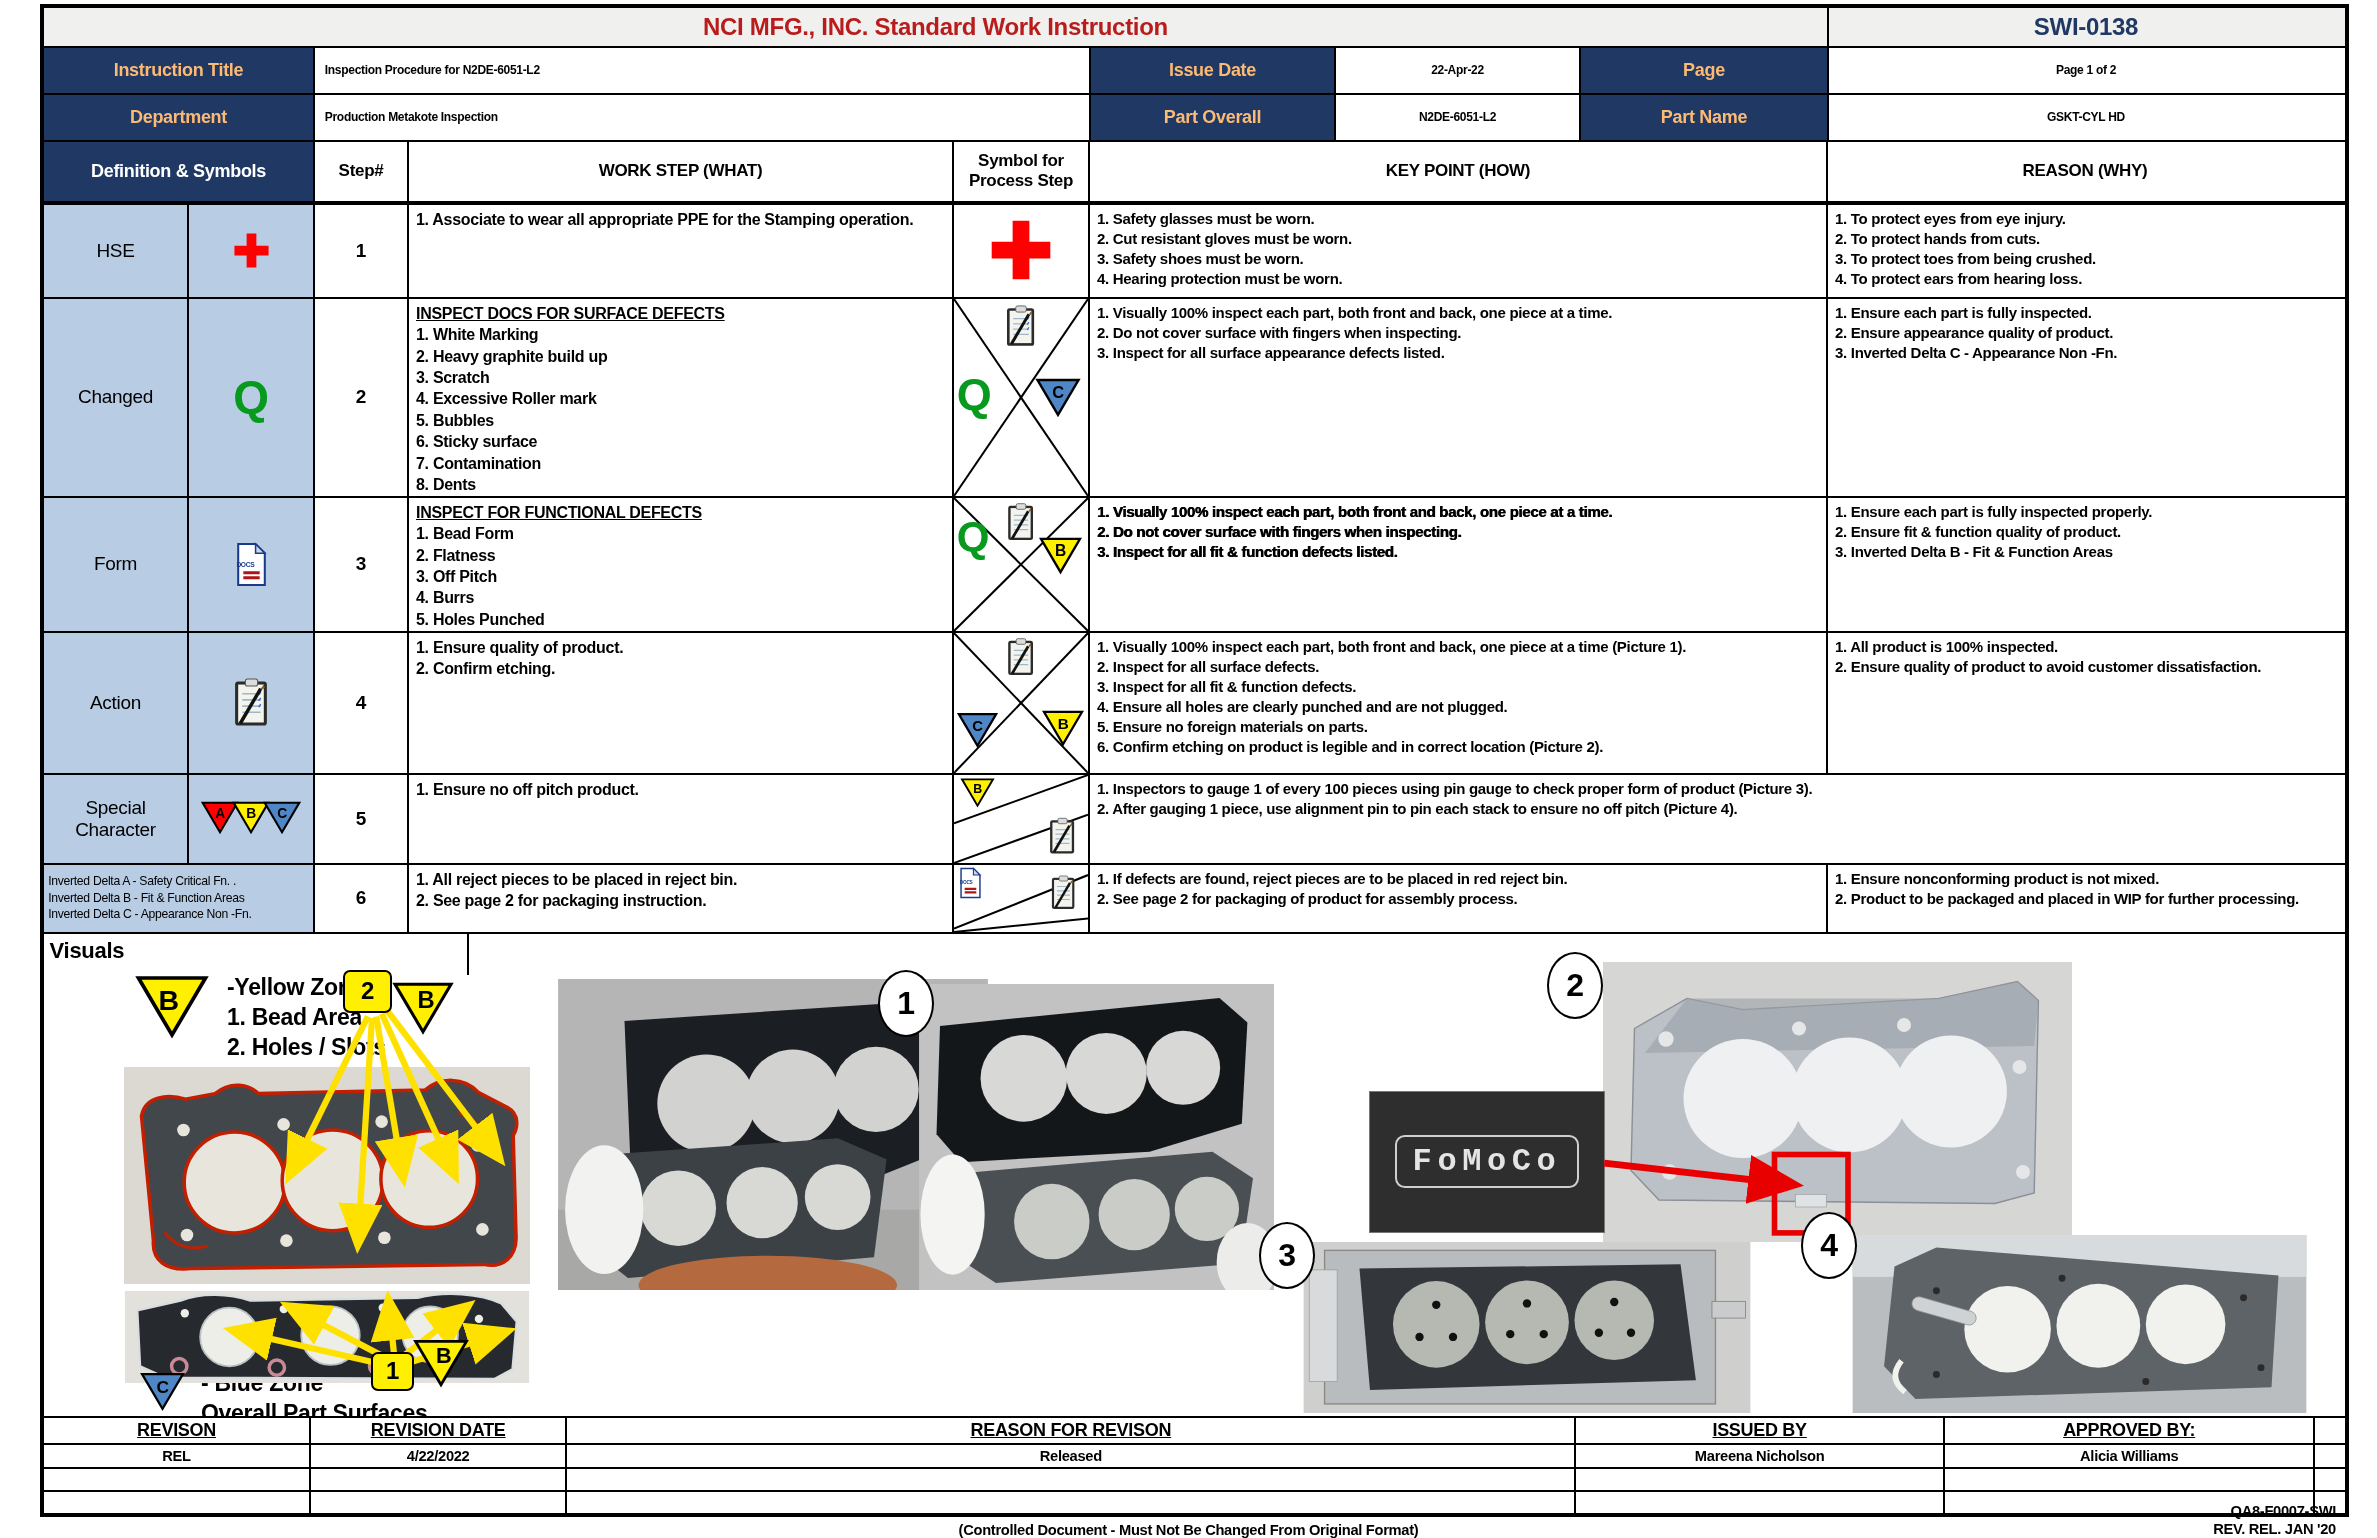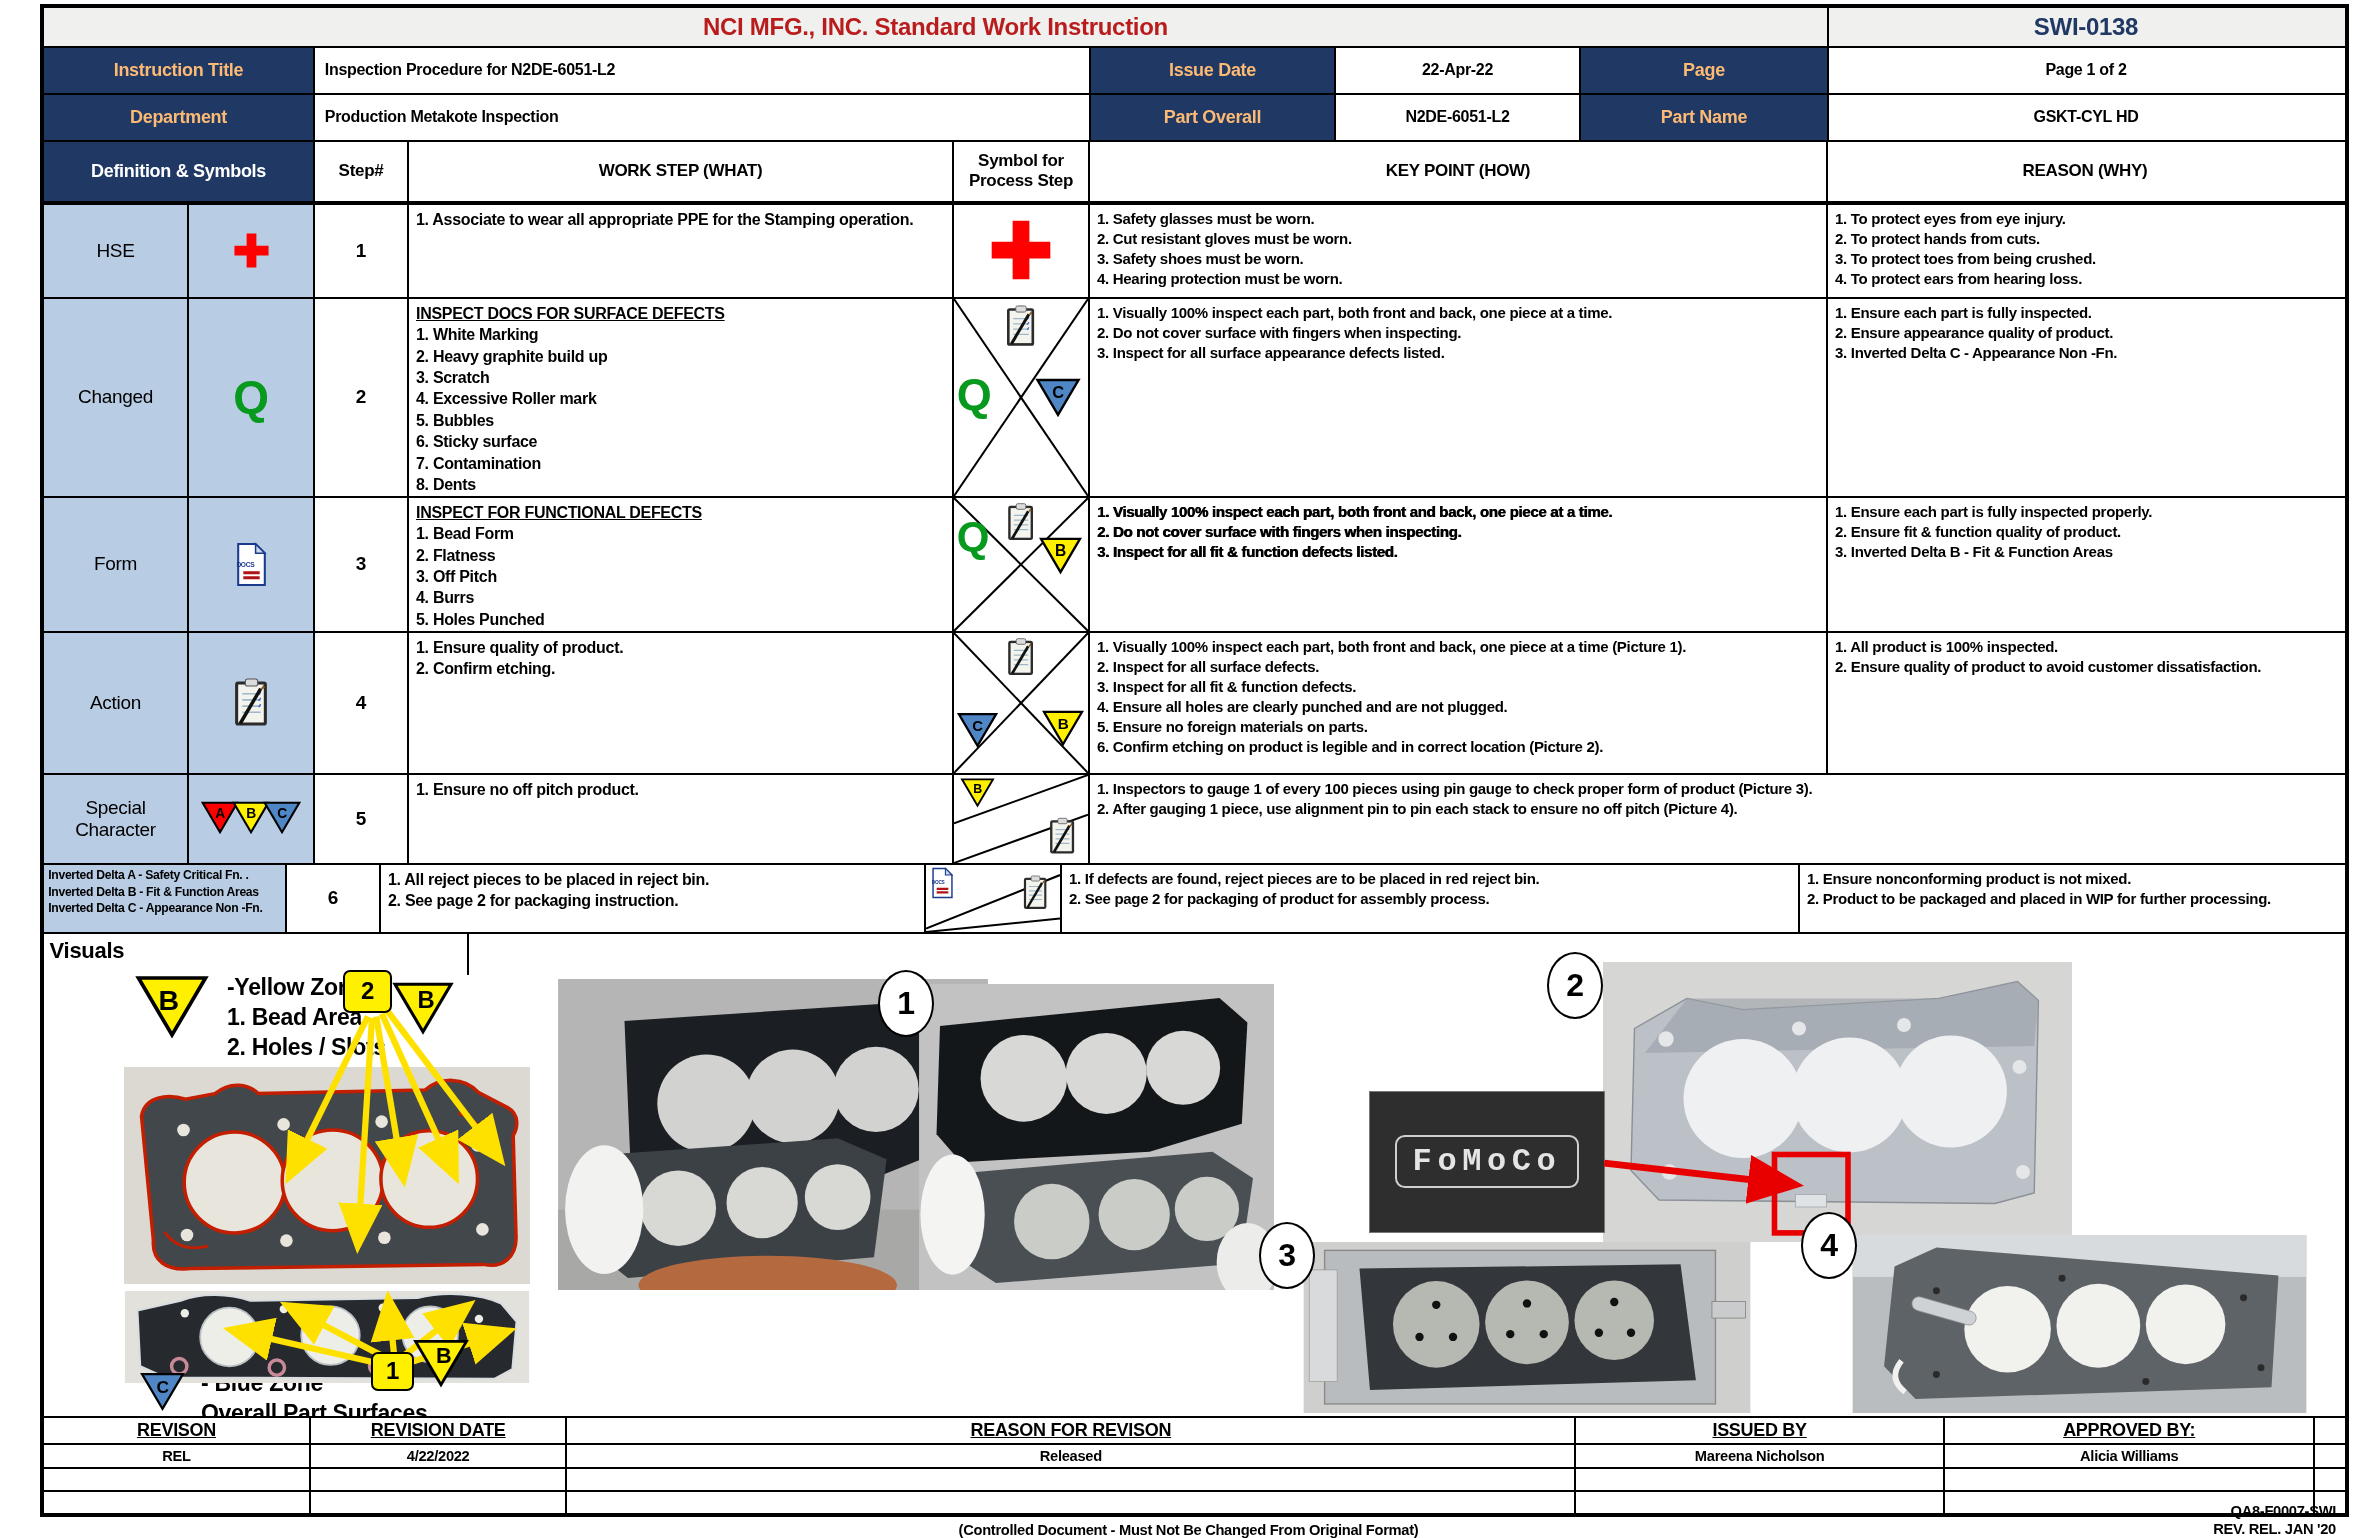--- a/index.html
+++ b/index.html
@@ -10,35 +10,35 @@
   .frow{display:flex;border-bottom:2.8px solid #000;}
   .cell{border-right:2.1px solid #000;box-sizing:border-box;display:flex;align-items:center;
         justify-content:center;padding:1.4px 7px;}
   .cell:last-child,.dcell:last-child{border-right:none;}
   
   .titlebar{height:38px;background:#f0f0ef;}
   .tb-main{width:1785px;font-size:24px;font-weight:bold;color:#b91c1c;}
   .tb-doc{width:514px;font-size:24px;font-weight:bold;color:#1f3864;}
   .inforow{height:45px;}
   .lab{background:#1f3864;color:#fdba74;font-weight:bold;font-size:18px;text-align:center;}
-  .val{font-weight:bold;font-size:16px;}
+  .val{font-weight:bold;font-size:12px;}
   .left{justify-content:flex-start;padding-left:9.8px;}
   .w388{width:271px}.w1110{width:776px}.w350{width:245px}.w355{width:248px}.w735{width:514px}
   
   .thead{height:59px;border-bottom:4.2px solid #000;}
   .th{font-weight:bold;font-size:17px;text-align:center;}
   .th-def{width:271px;background:#1f3864;color:#fff;font-size:18px;}
   .th-step{width:94px}.th-work{width:545px}.th-sym{width:136px}.th-key{width:738px}.th-rsn{width:514px}
   .trow{display:flex;border-bottom:2.8px solid #000;}
   .dcell{border-right:2.1px solid #000;box-sizing:border-box;position:relative;padding:4.2px 7px;}
   .def-label{width:145px;background:#b8cce4;display:flex;align-items:center;justify-content:center;
              text-align:center;font-weight:normal;font-size:19px;}
   .def-sym{width:126px;background:#b8cce4;display:flex;align-items:center;justify-content:center;}
-  .def-full{width:243px;background:#b8cce4;display:flex;flex-direction:column;justify-content:flex-start;
-            font-weight:bold;font-size:12.2px;line-height:1.5;padding:2.8px 4.2px;}
+  .def-full{width:271px;background:#b8cce4;display:flex;flex-direction:column;justify-content:center;
+            font-weight:normal;font-size:12.2px;line-height:1.5;padding:2.8px 4.2px;}
   .c-step{width:94px;display:flex;align-items:center;justify-content:center;font-weight:bold;font-size:19px;}
   .c-work{width:545px;font-weight:bold;font-size:16px;}
   .c-sym{width:136px;padding:0;}
   .c-key{width:738px;font-weight:bold;font-size:15px;}
   .c-rsn{width:514px;font-weight:bold;font-size:15px;}
   .lines .ln{line-height:1.34;}
   .xbold .ln{text-shadow:0.6px 0 #000;}
   .worktitle{font-weight:bold;font-size:16px;text-decoration:underline;line-height:1.34;}
   
   .xl{position:absolute;inset:0;width:100%;height:100%;}

